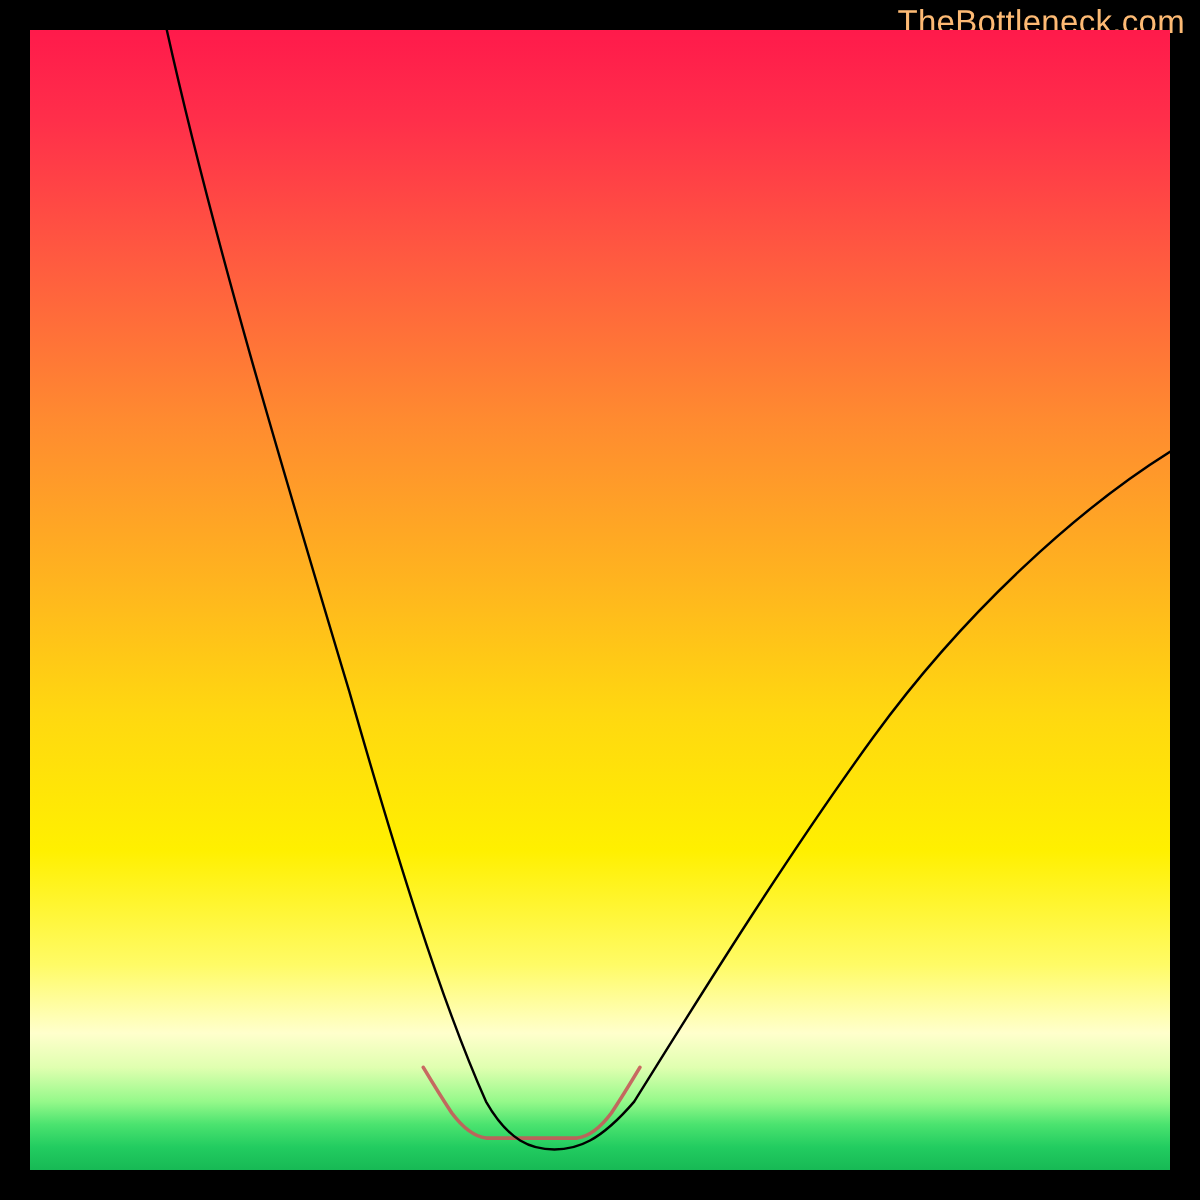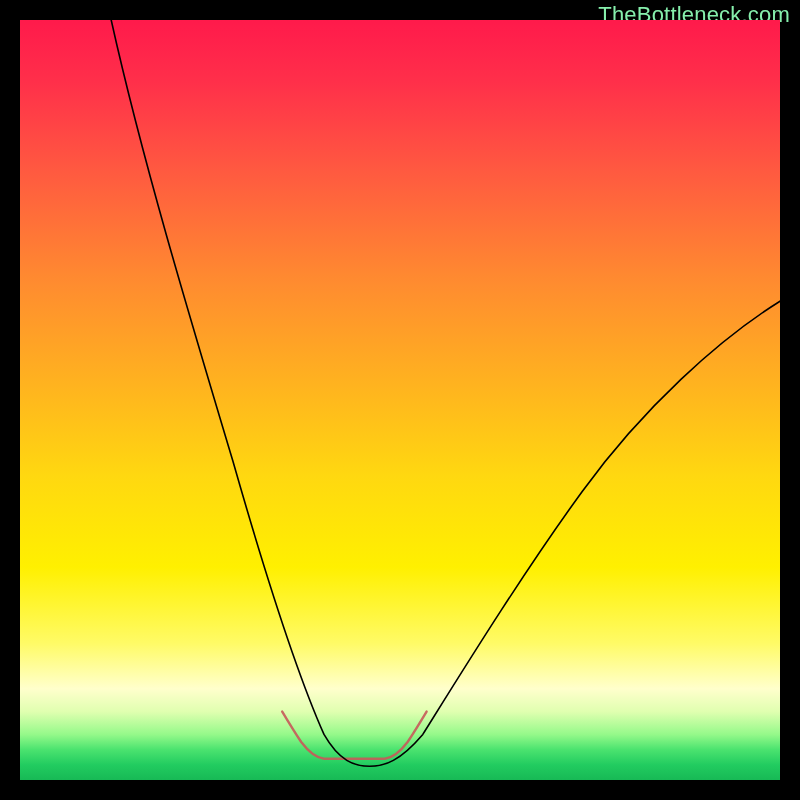--- a/index.html
+++ b/index.html
@@ -52,21 +52,21 @@
     position: absolute;
     left: 0;
     top: 0;
     width: 760px;
     height: 760px;
   }
   .watermark {
     position: absolute;
     top: 2px;
     right: 10px;
-    color: #86efac;
+    color: #fdba74;
     font-size: 22px;
     font-weight: 500;
     letter-spacing: 0.2px;
   }
 </style>
 </head>
 <body>
 
 <div class="frame">
 

